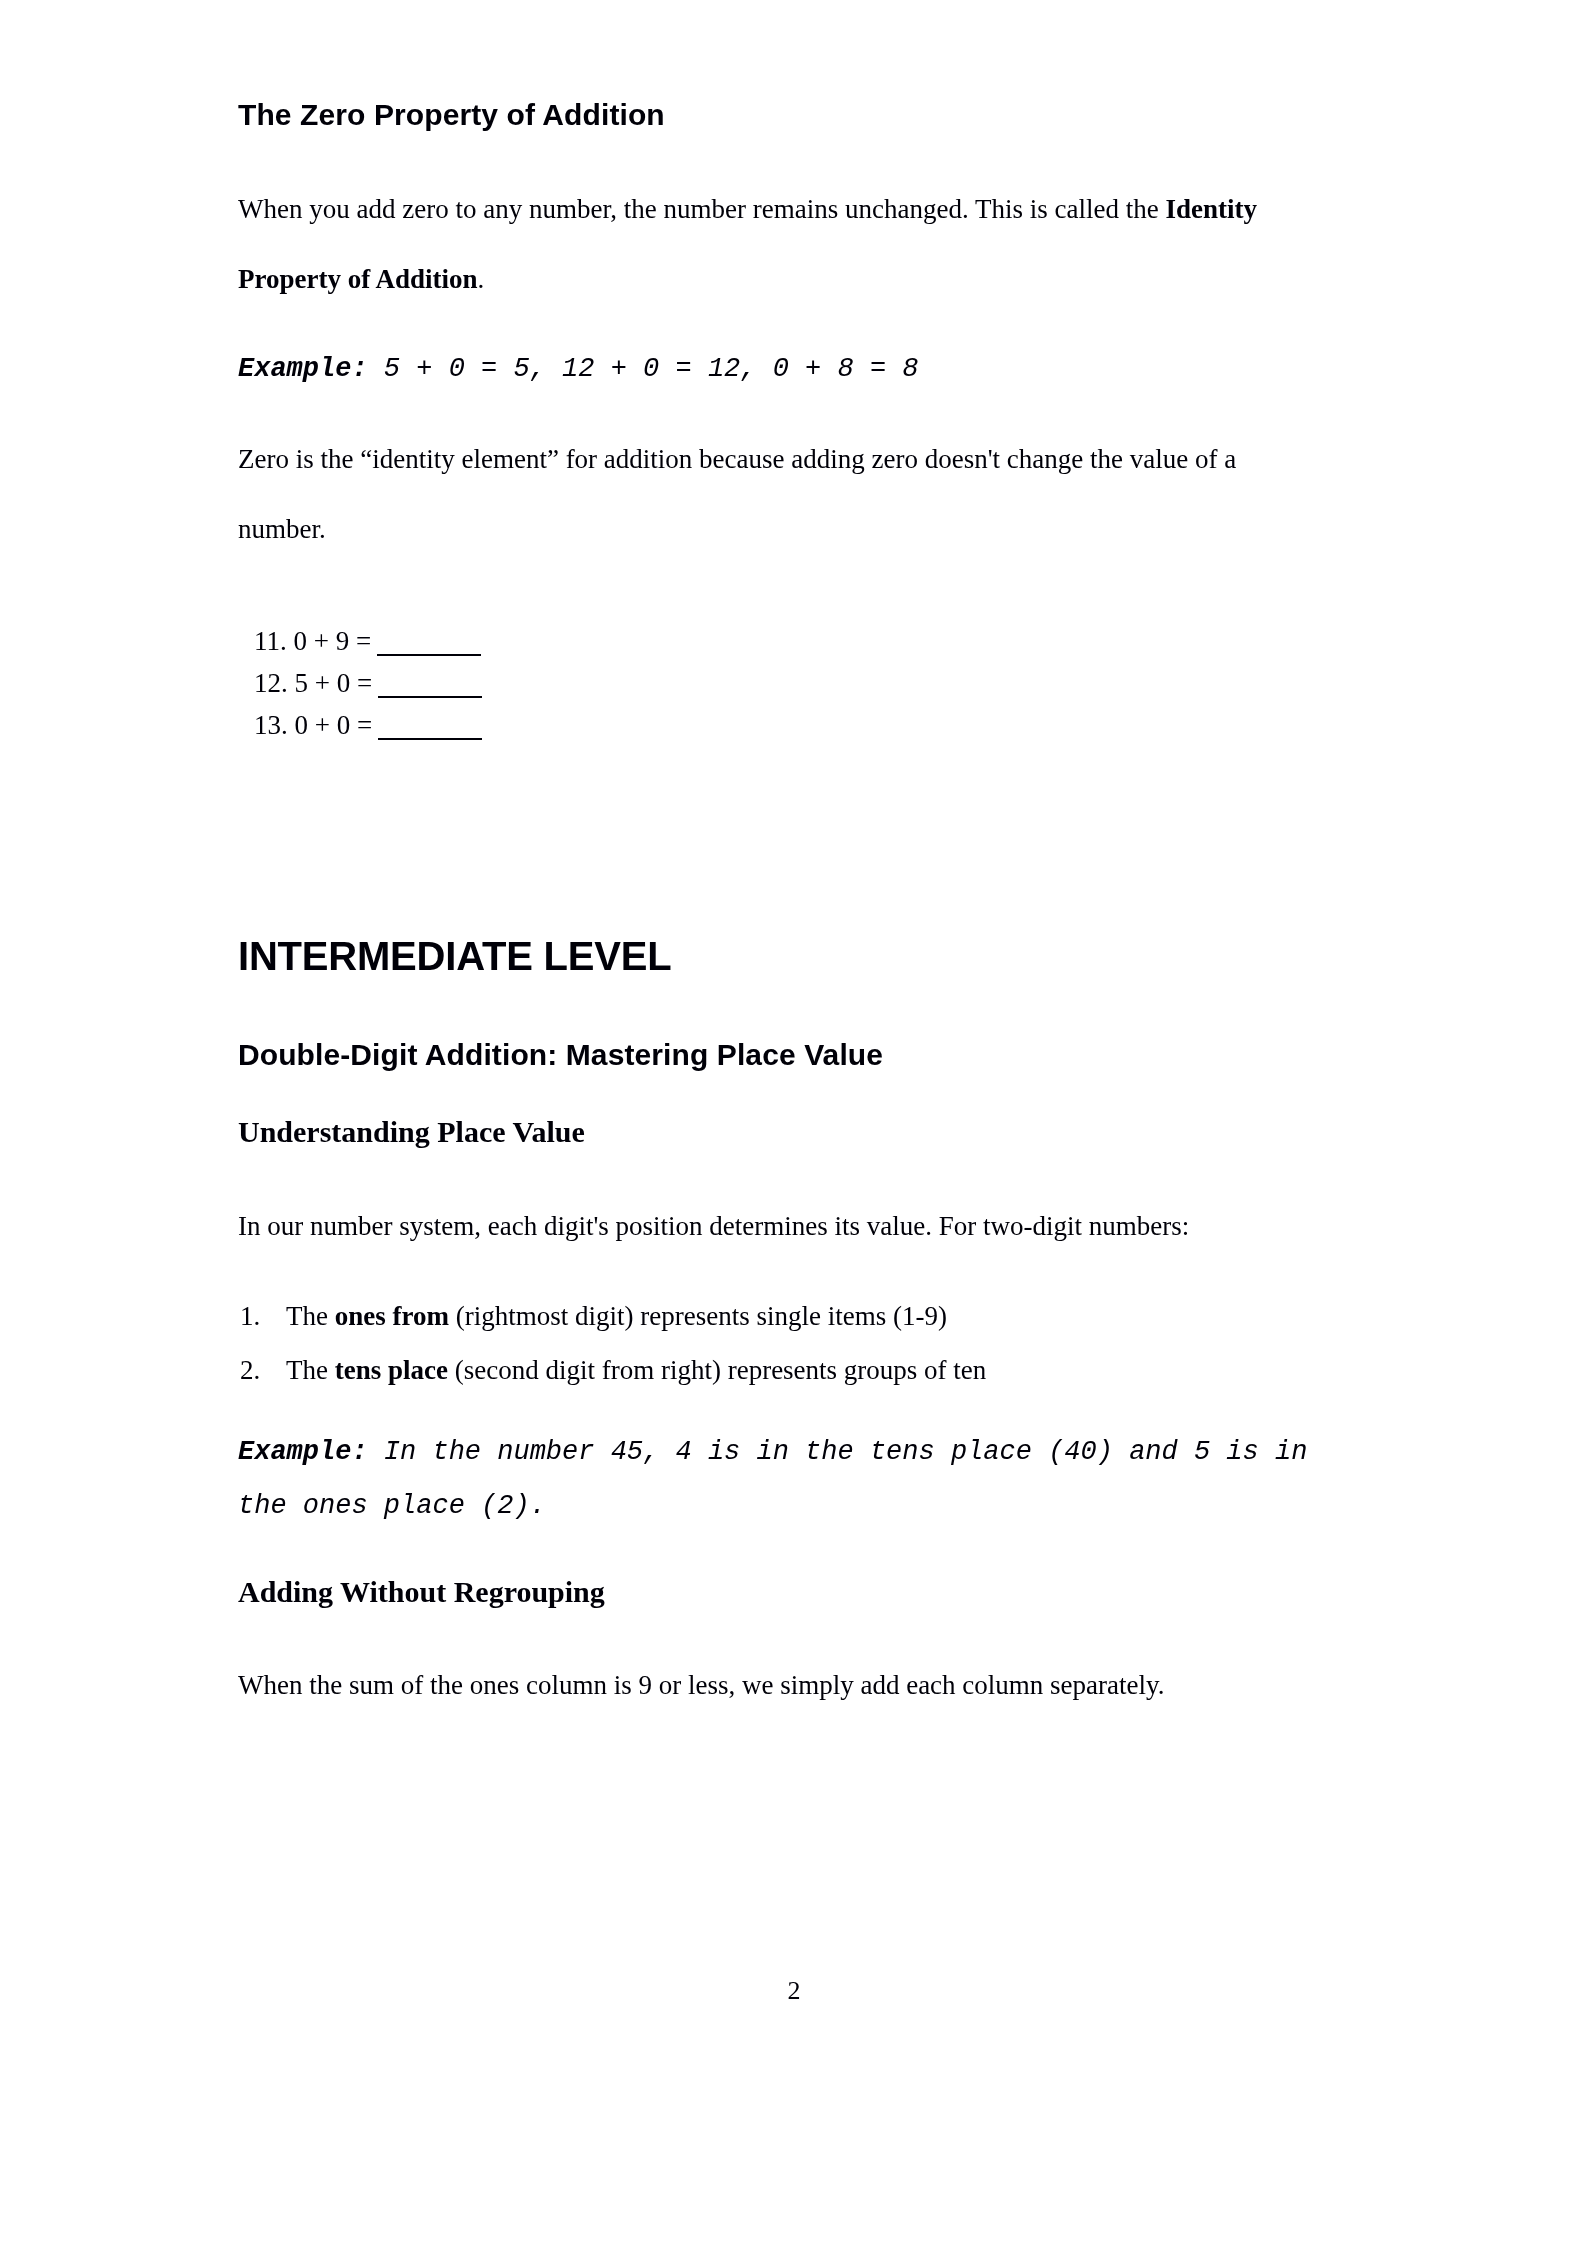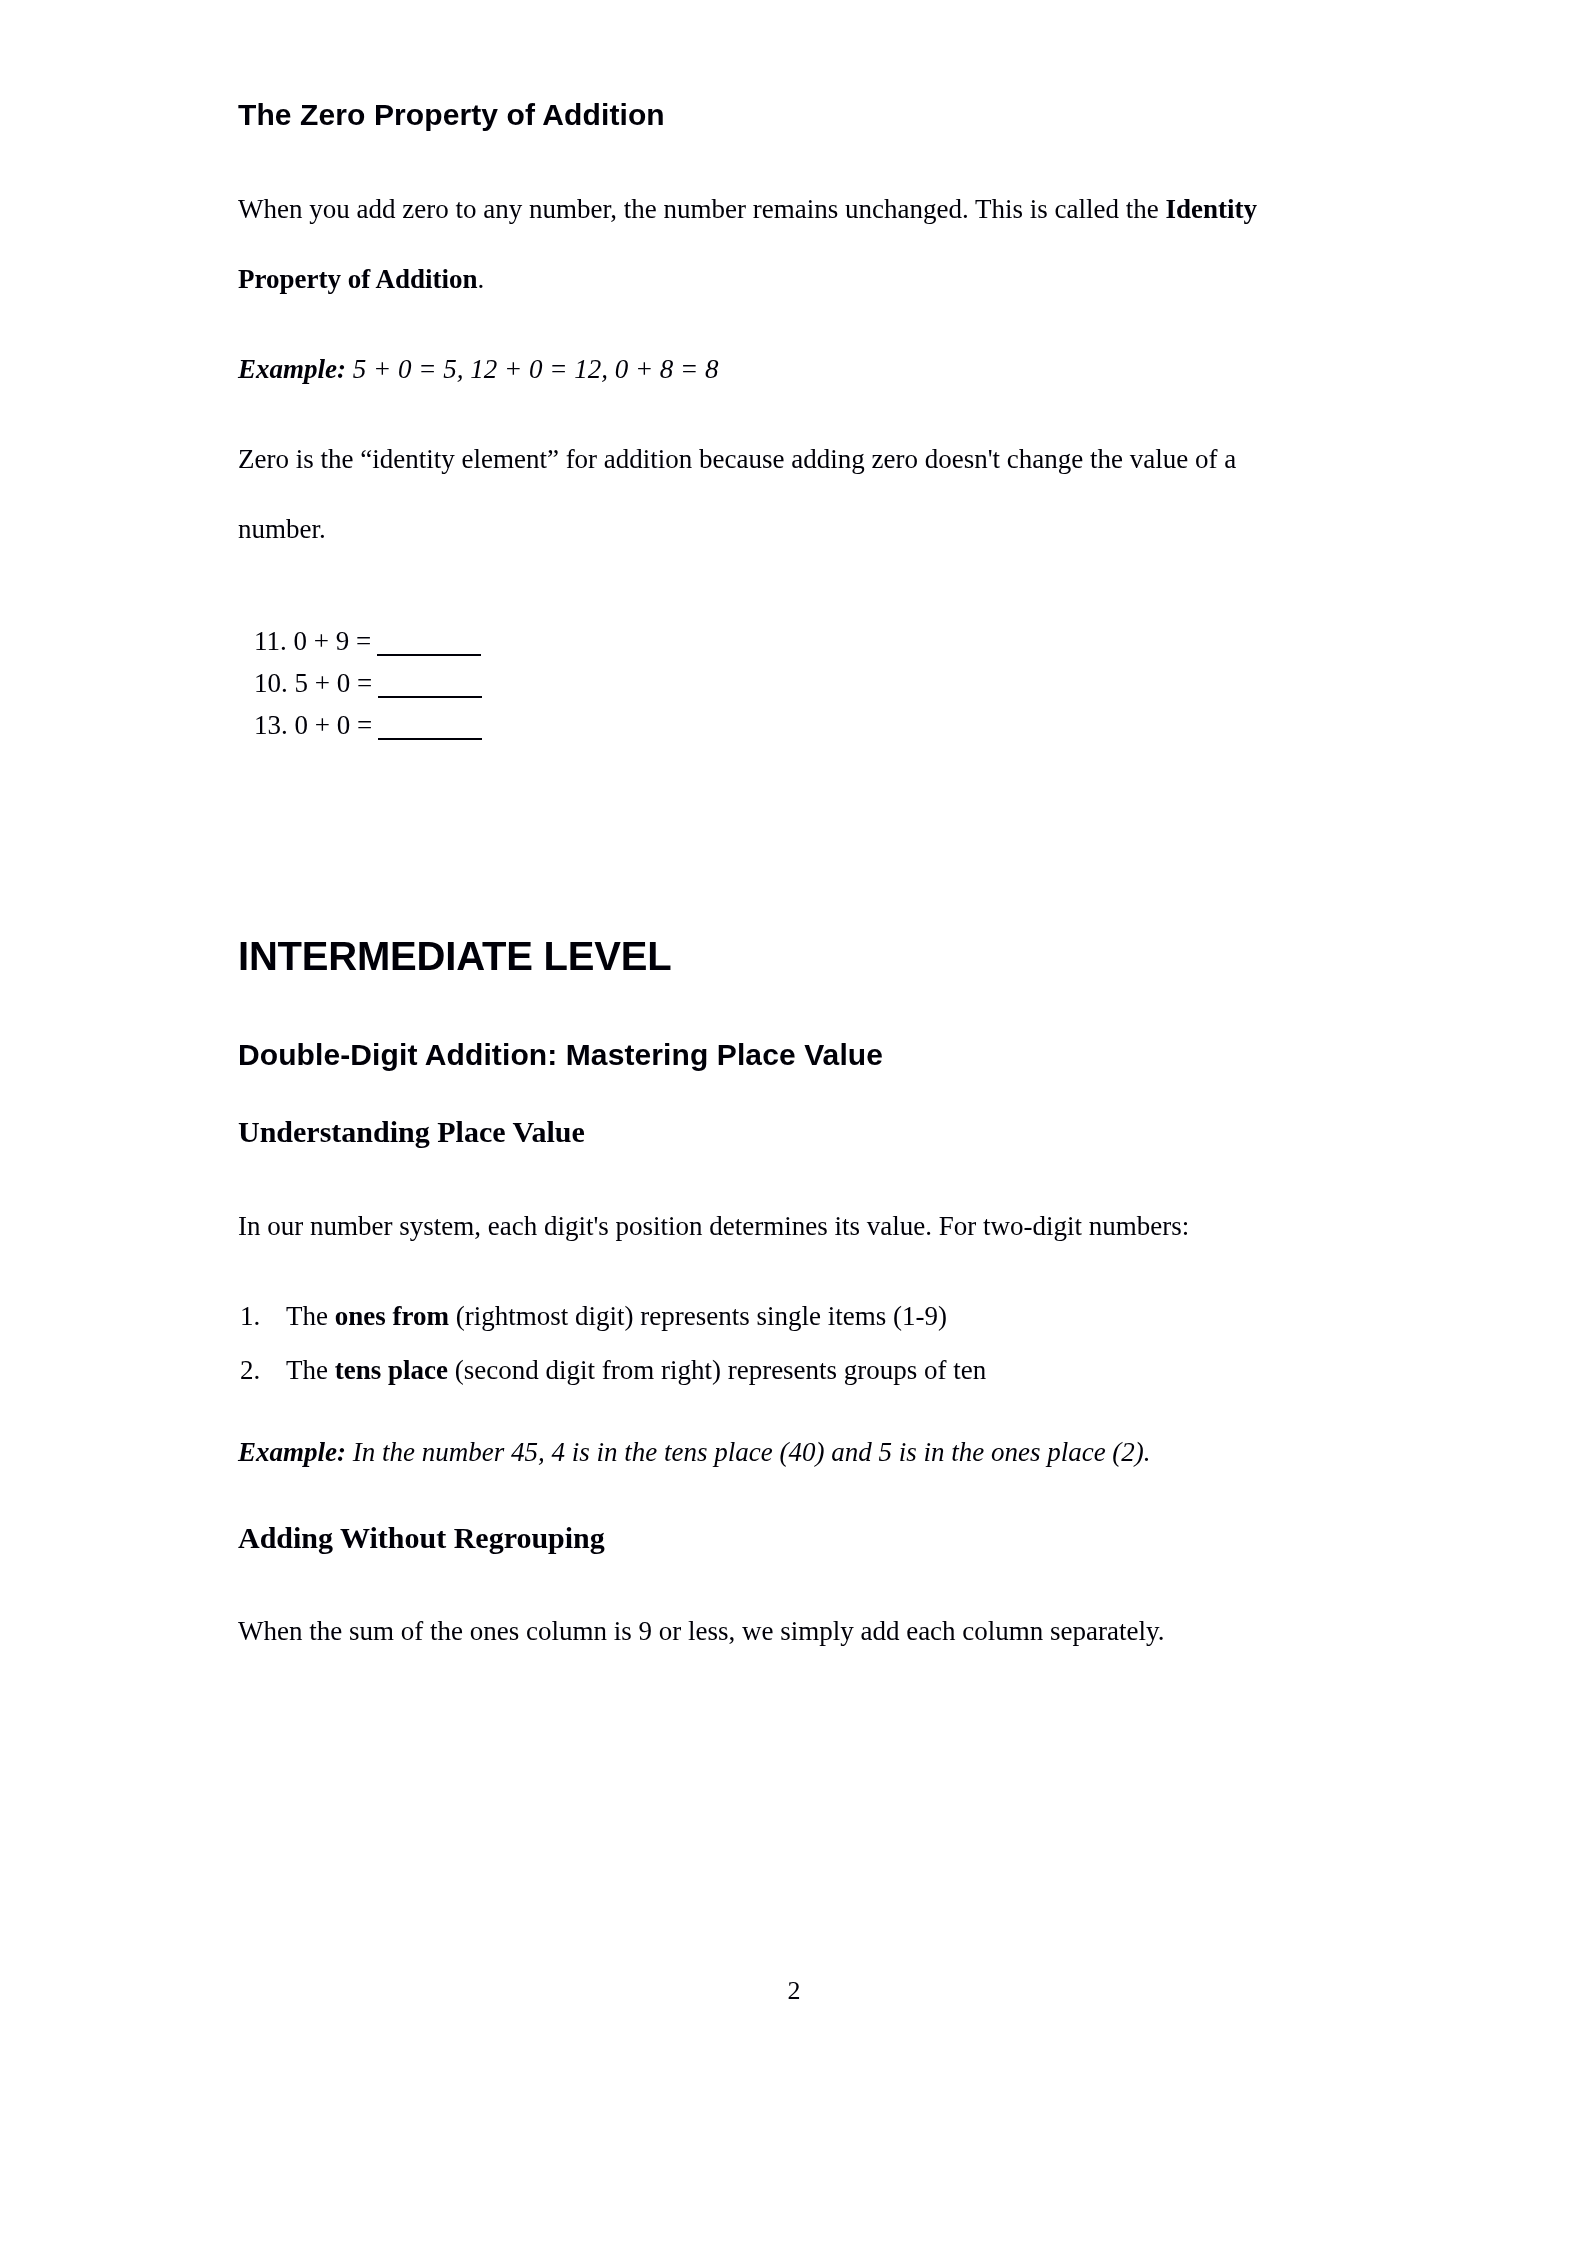--- a/index.html
+++ b/index.html
@@ -64,20 +64,21 @@
 
   .para b, .strong {
     font-weight: bold;
   }
 
   .para-italic {
     font-size: 27px;
     line-height: 54px;
     margin: 0;
     font-style: italic;
+    font-family: Liberation Mono, monospace;
   }
 
   .ex-label {
     font-weight: bold;
     font-style: italic;
   }
 
   
   .exercises {
     margin: 16px;
@@ -158,21 +159,21 @@
     <p class="para-italic"><span class="ex-label">Example:</span><span> 5 + 0 = 5, 12 + 0 = 12, 0 + 8 = 8</span></p>
 
     <div class="gap-sm"></div>
 
     <p class="para">Zero is the “identity element” for addition because adding zero doesn't change the value of a number.</p>
 
     <div class="gap-md"></div>
 
     <ul class="exercises">
       <li class="exercise-item"><span>11.</span>&nbsp;<span>0 + 9 =</span><span class="blank"></span></li>
-      <li class="exercise-item"><span>10.</span>&nbsp;<span>5 + 0 =</span><span class="blank"></span></li>
+      <li class="exercise-item"><span>12.</span>&nbsp;<span>5 + 0 =</span><span class="blank"></span></li>
       <li class="exercise-item"><span>13.</span>&nbsp;<span>0 + 0 =</span><span class="blank"></span></li>
     </ul>
 
     <div class="gap-xxl"></div>
 
     <h1 class="h-level">INTERMEDIATE LEVEL</h1>
 
     <div class="gap-lg"></div>
 
     <h2 class="h-section">Double-Digit Addition: Mastering Place Value</h2>

